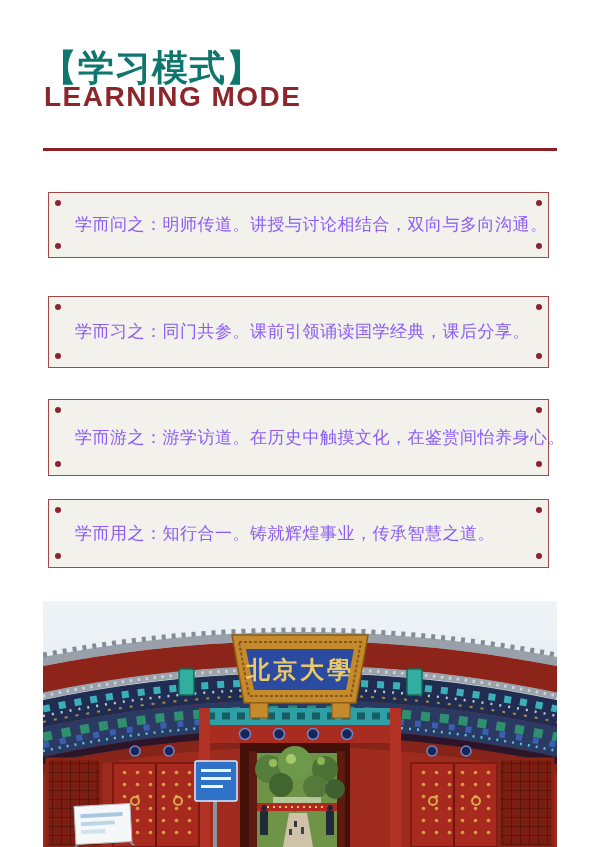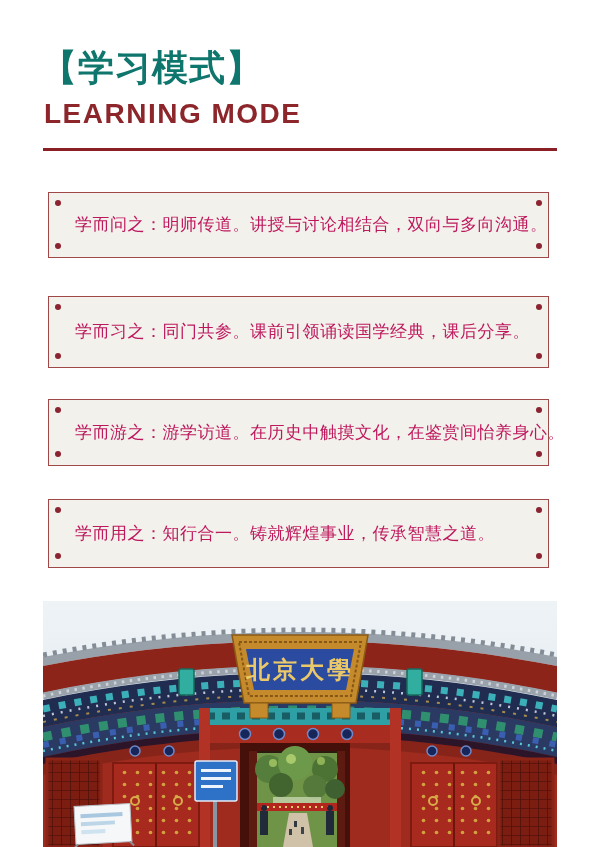--- a/index.html
+++ b/index.html
@@ -5,37 +5,37 @@
   html,body{margin:0;padding:0}
   body{
     width:600px;height:847px;background:#ffffff;position:relative;overflow:hidden;
     font-family:"Liberation Sans","DejaVu Sans",sans-serif;
   }
   .page-title{
     position:absolute;left:41px;top:46px;font-size:36px;line-height:44px;
     font-weight:700;color:#0f766e;letter-spacing:1px;white-space:nowrap;
   }
   .page-subtitle{
-    position:absolute;left:44px;top:98px;font-size:28px;line-height:32px;
+    position:absolute;left:44px;top:81px;font-size:28px;line-height:32px;
     font-weight:600;color:#8d262b;letter-spacing:1.5px;white-space:nowrap;
   }
   .divider{
     position:absolute;left:43px;top:148px;width:514px;height:3px;background:#8a2025;
   }
   .mode-box{
     position:absolute;left:48px;width:501px;box-sizing:border-box;
     background:#f3f1ec;border:1px solid #a04848;
     display:flex;align-items:center;padding:0 18px 0 26px;
   }
   .mode-text{
-    font-size:17px;color:#be185d;letter-spacing:0.5px;line-height:24px;white-space:nowrap;
+    font-size:17px;color:#8b5cf6;letter-spacing:0.5px;line-height:24px;white-space:nowrap;
   }
   .b1{top:192px;height:66px}
   .b2{top:296px;height:72px}
-  .b3{top:399px;height:67px}
+  .b3{top:399px;height:77px}
   .b4{top:499px;height:69px}
   .dot{position:absolute;width:6px;height:6px;border-radius:50%;background:#8b2430}
   .dot.tl{left:6px;top:7px}
   .dot.tr{right:6px;top:7px}
   .dot.bl{left:6px;bottom:8px}
   .dot.br{right:6px;bottom:8px}
   .photo{position:absolute;left:43px;top:601px;width:514px;height:242px}
   .photo svg{display:block}
 </style>
 </head>

